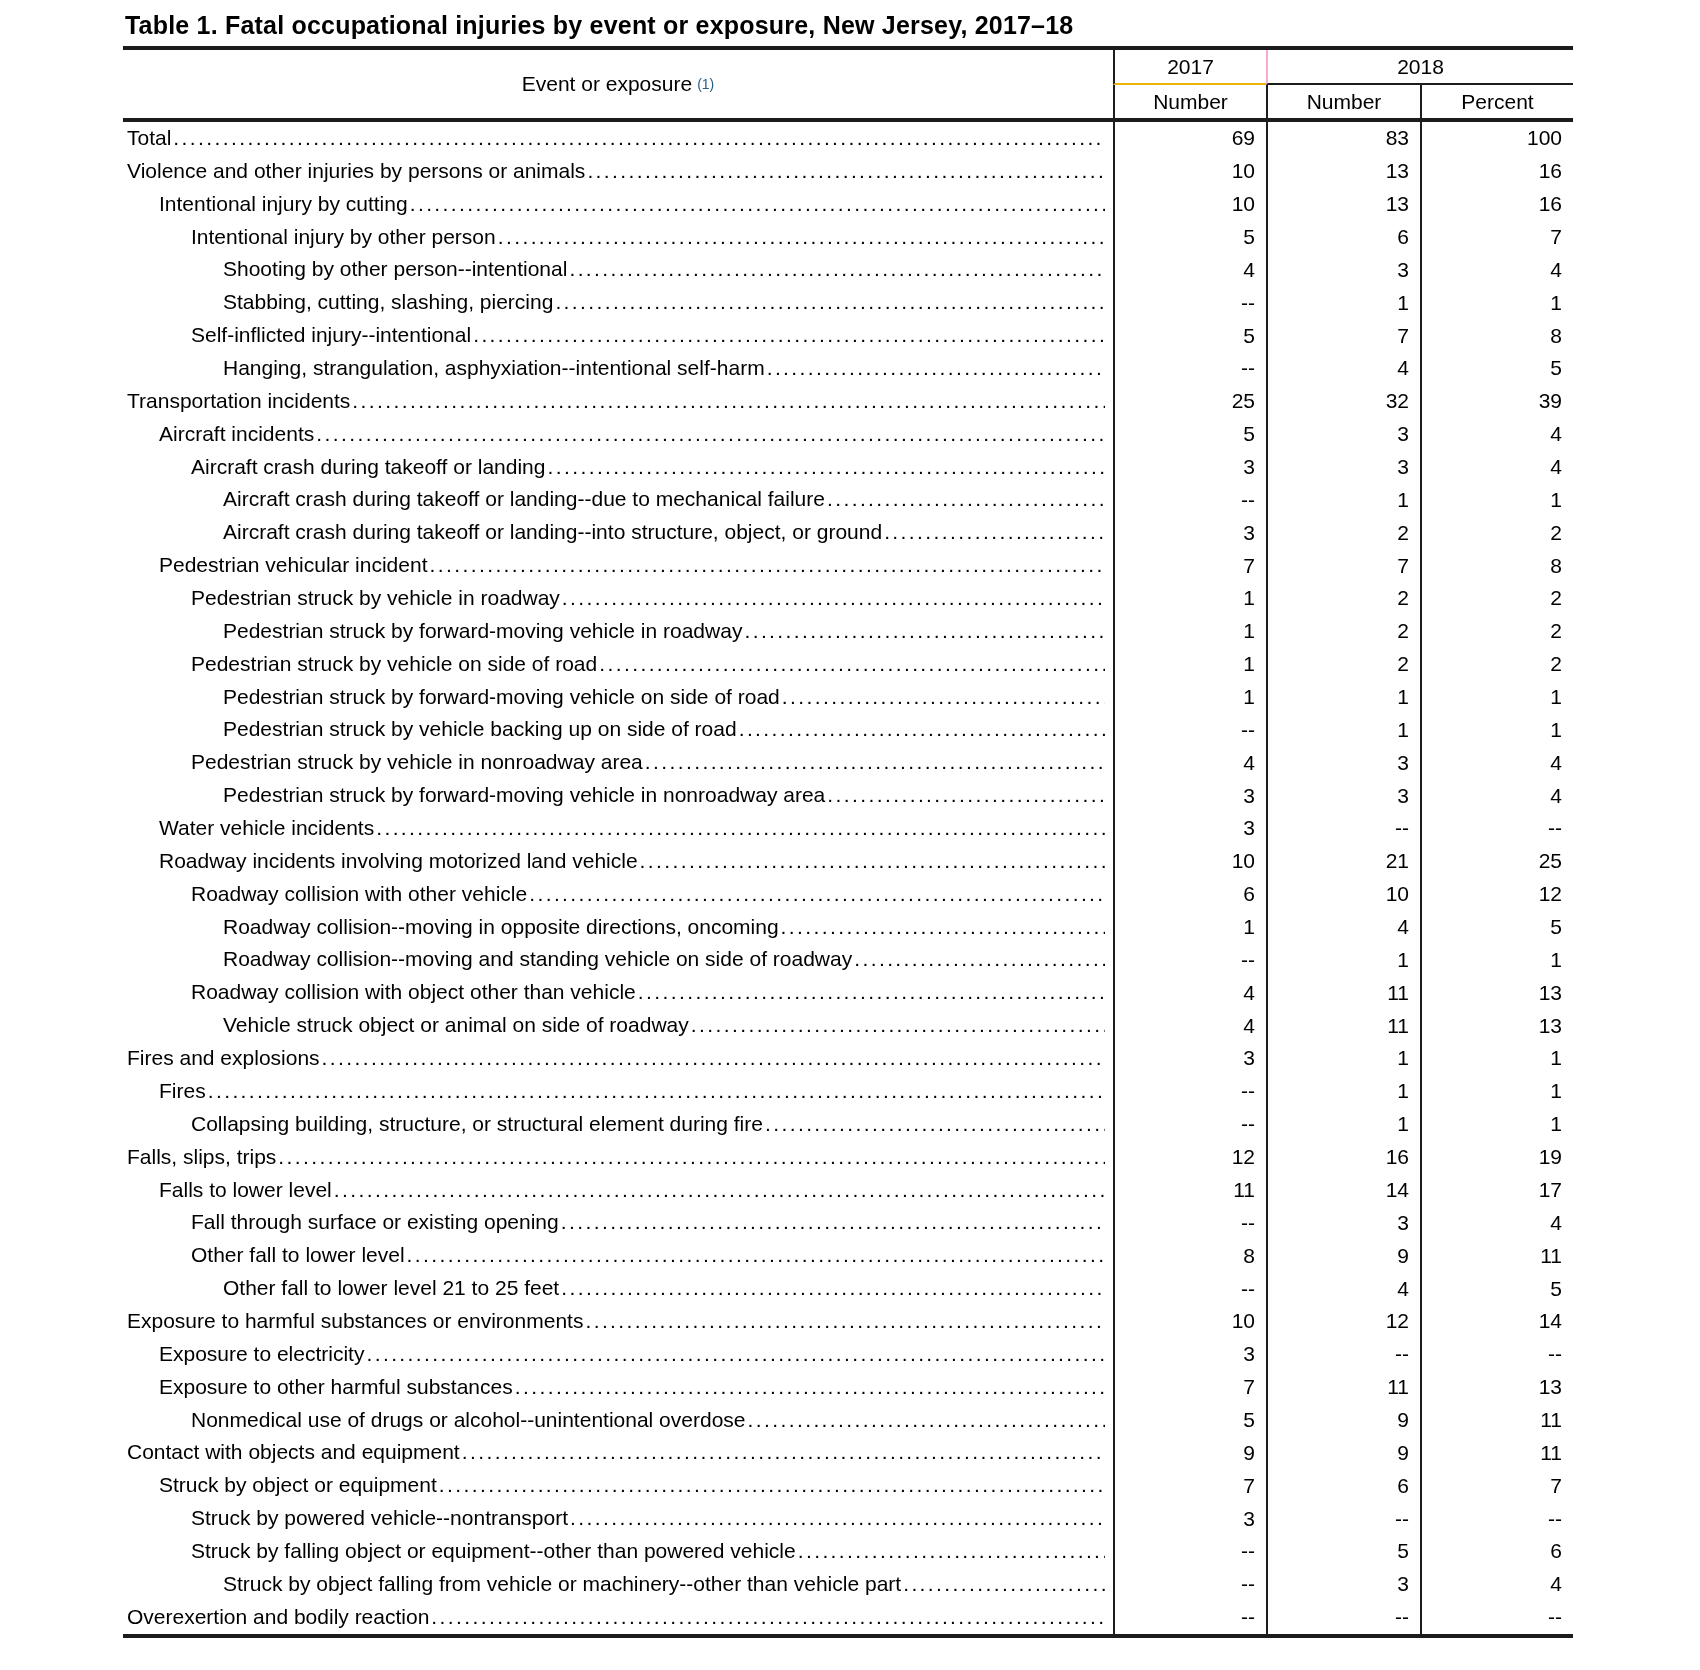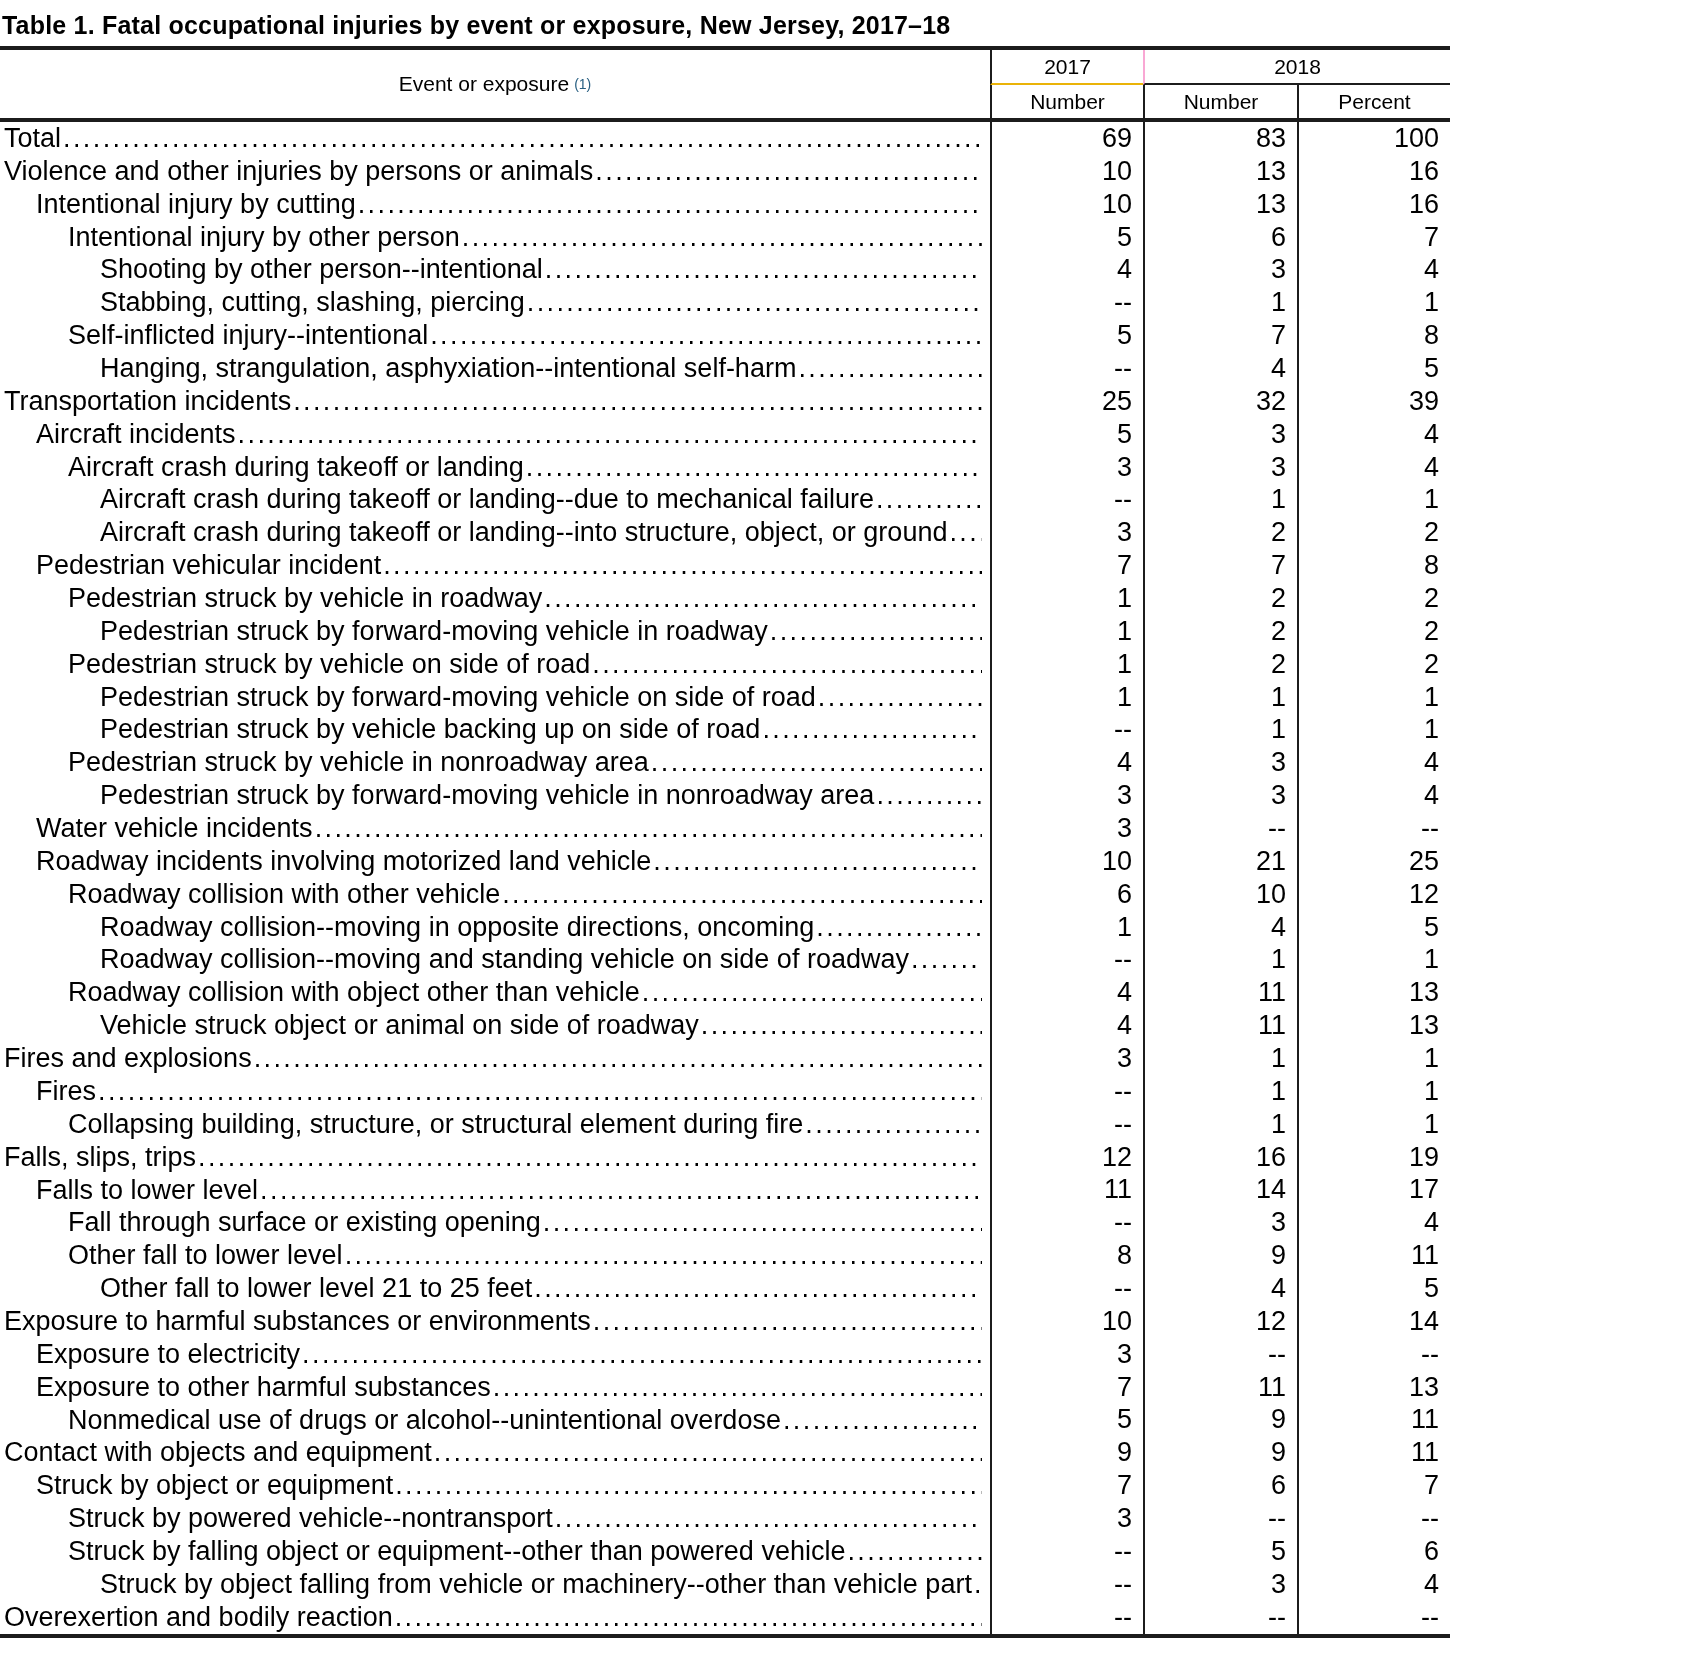--- a/index.html
+++ b/index.html
@@ -2,21 +2,21 @@
 <html><head>
 <meta charset="utf-8">
 <style>
   html,body{margin:0;padding:0;background:#ffffff;}
   body{
     width:1700px;height:1670px;
     font-family:"Liberation Sans","DejaVu Sans",sans-serif;
     color:#000;
     -webkit-font-smoothing:antialiased;
   }
-  .content{width:1452px;padding-top:10px;}
+  .content{margin-left:123px;width:1452px;padding-top:10px;}
   .title{
     font-size:25px;font-weight:bold;line-height:30px;
     margin:0 0 6px 2px;letter-spacing:.2px;
   }
   .table{width:1450px;}
   
   .thead{
     display:grid;
     grid-template-columns:990px 153px 154px 153px;
     grid-template-rows:35px 33px;
@@ -35,21 +35,21 @@
     font-size:14px;color:#275e81;
     vertical-align:6px;margin-left:5px;
   }
   
   .tbody{border-bottom:4px solid #1c1c1c;}
   .row{
     display:grid;
     grid-template-columns:990px 153px 154px 153px;
     height:32.87px;
     align-items:stretch;
-    font-size:27px;
+    font-size:21px;
   }
   .cell-label{
     display:flex;align-items:baseline;
     overflow:hidden;
     padding-right:8px;
     line-height:32.87px;
     white-space:nowrap;
   }
   .indent-0{padding-left:4px;}
   .indent-1{padding-left:36px;}

